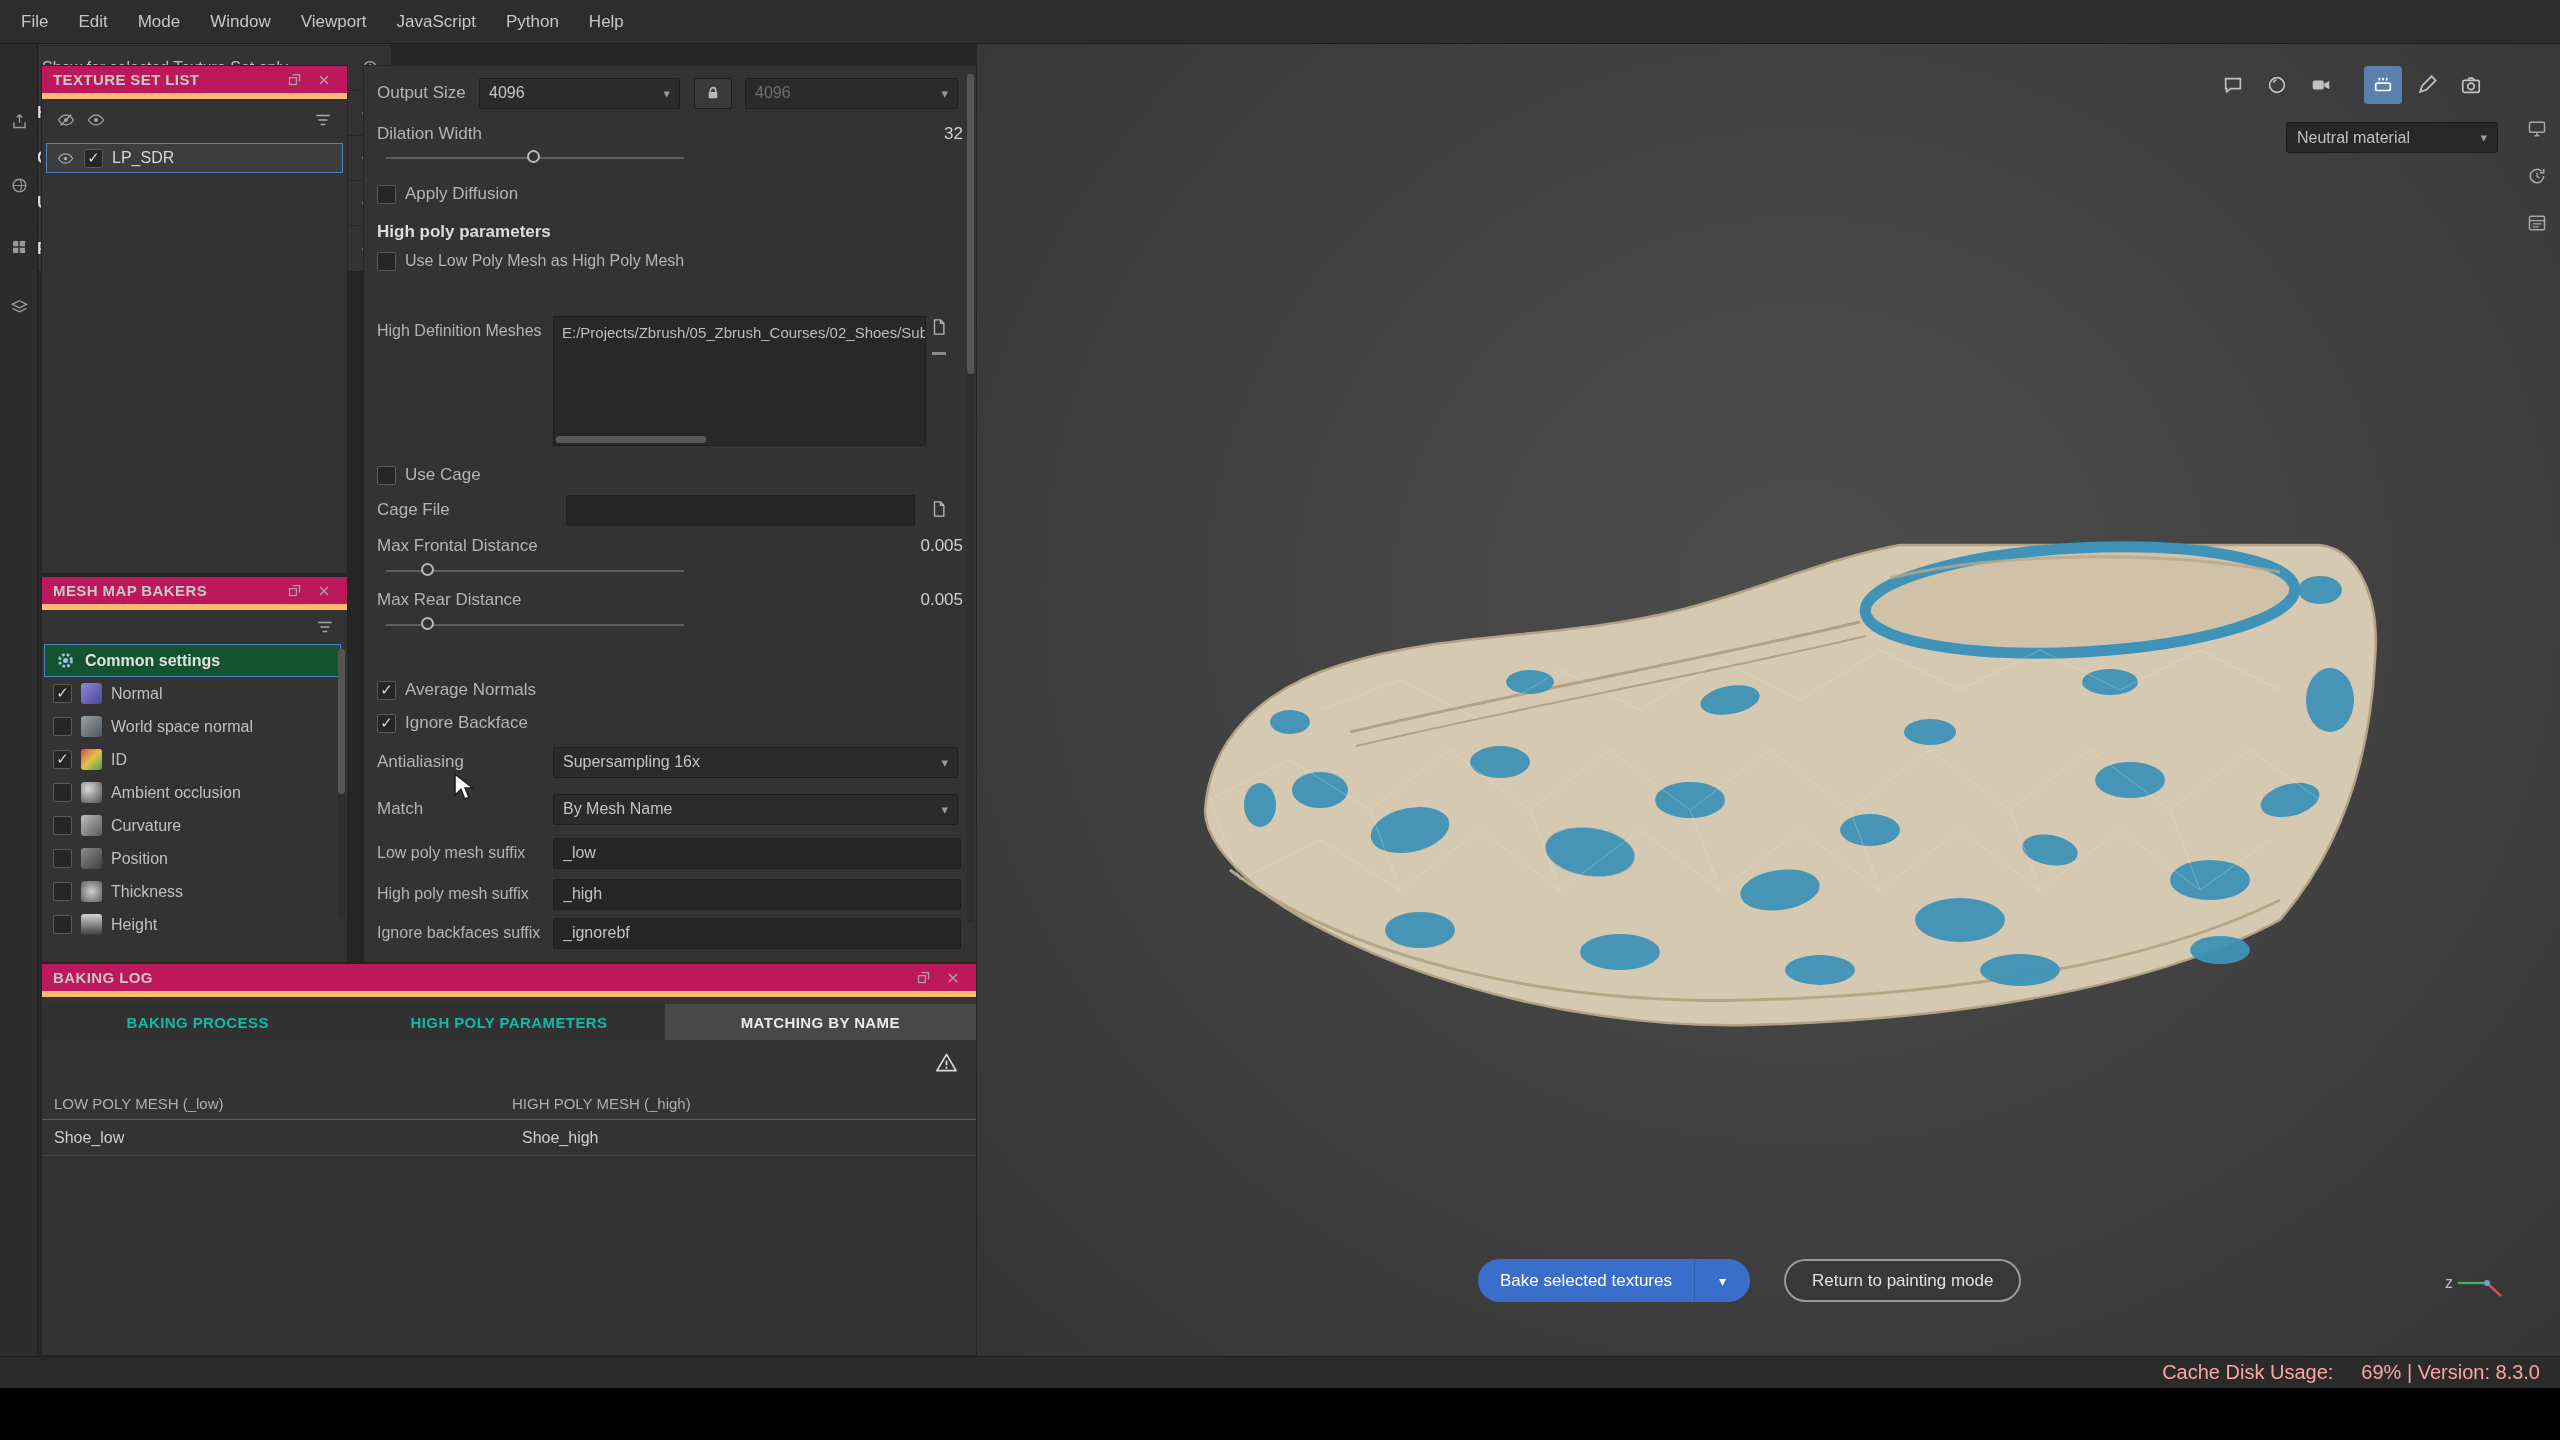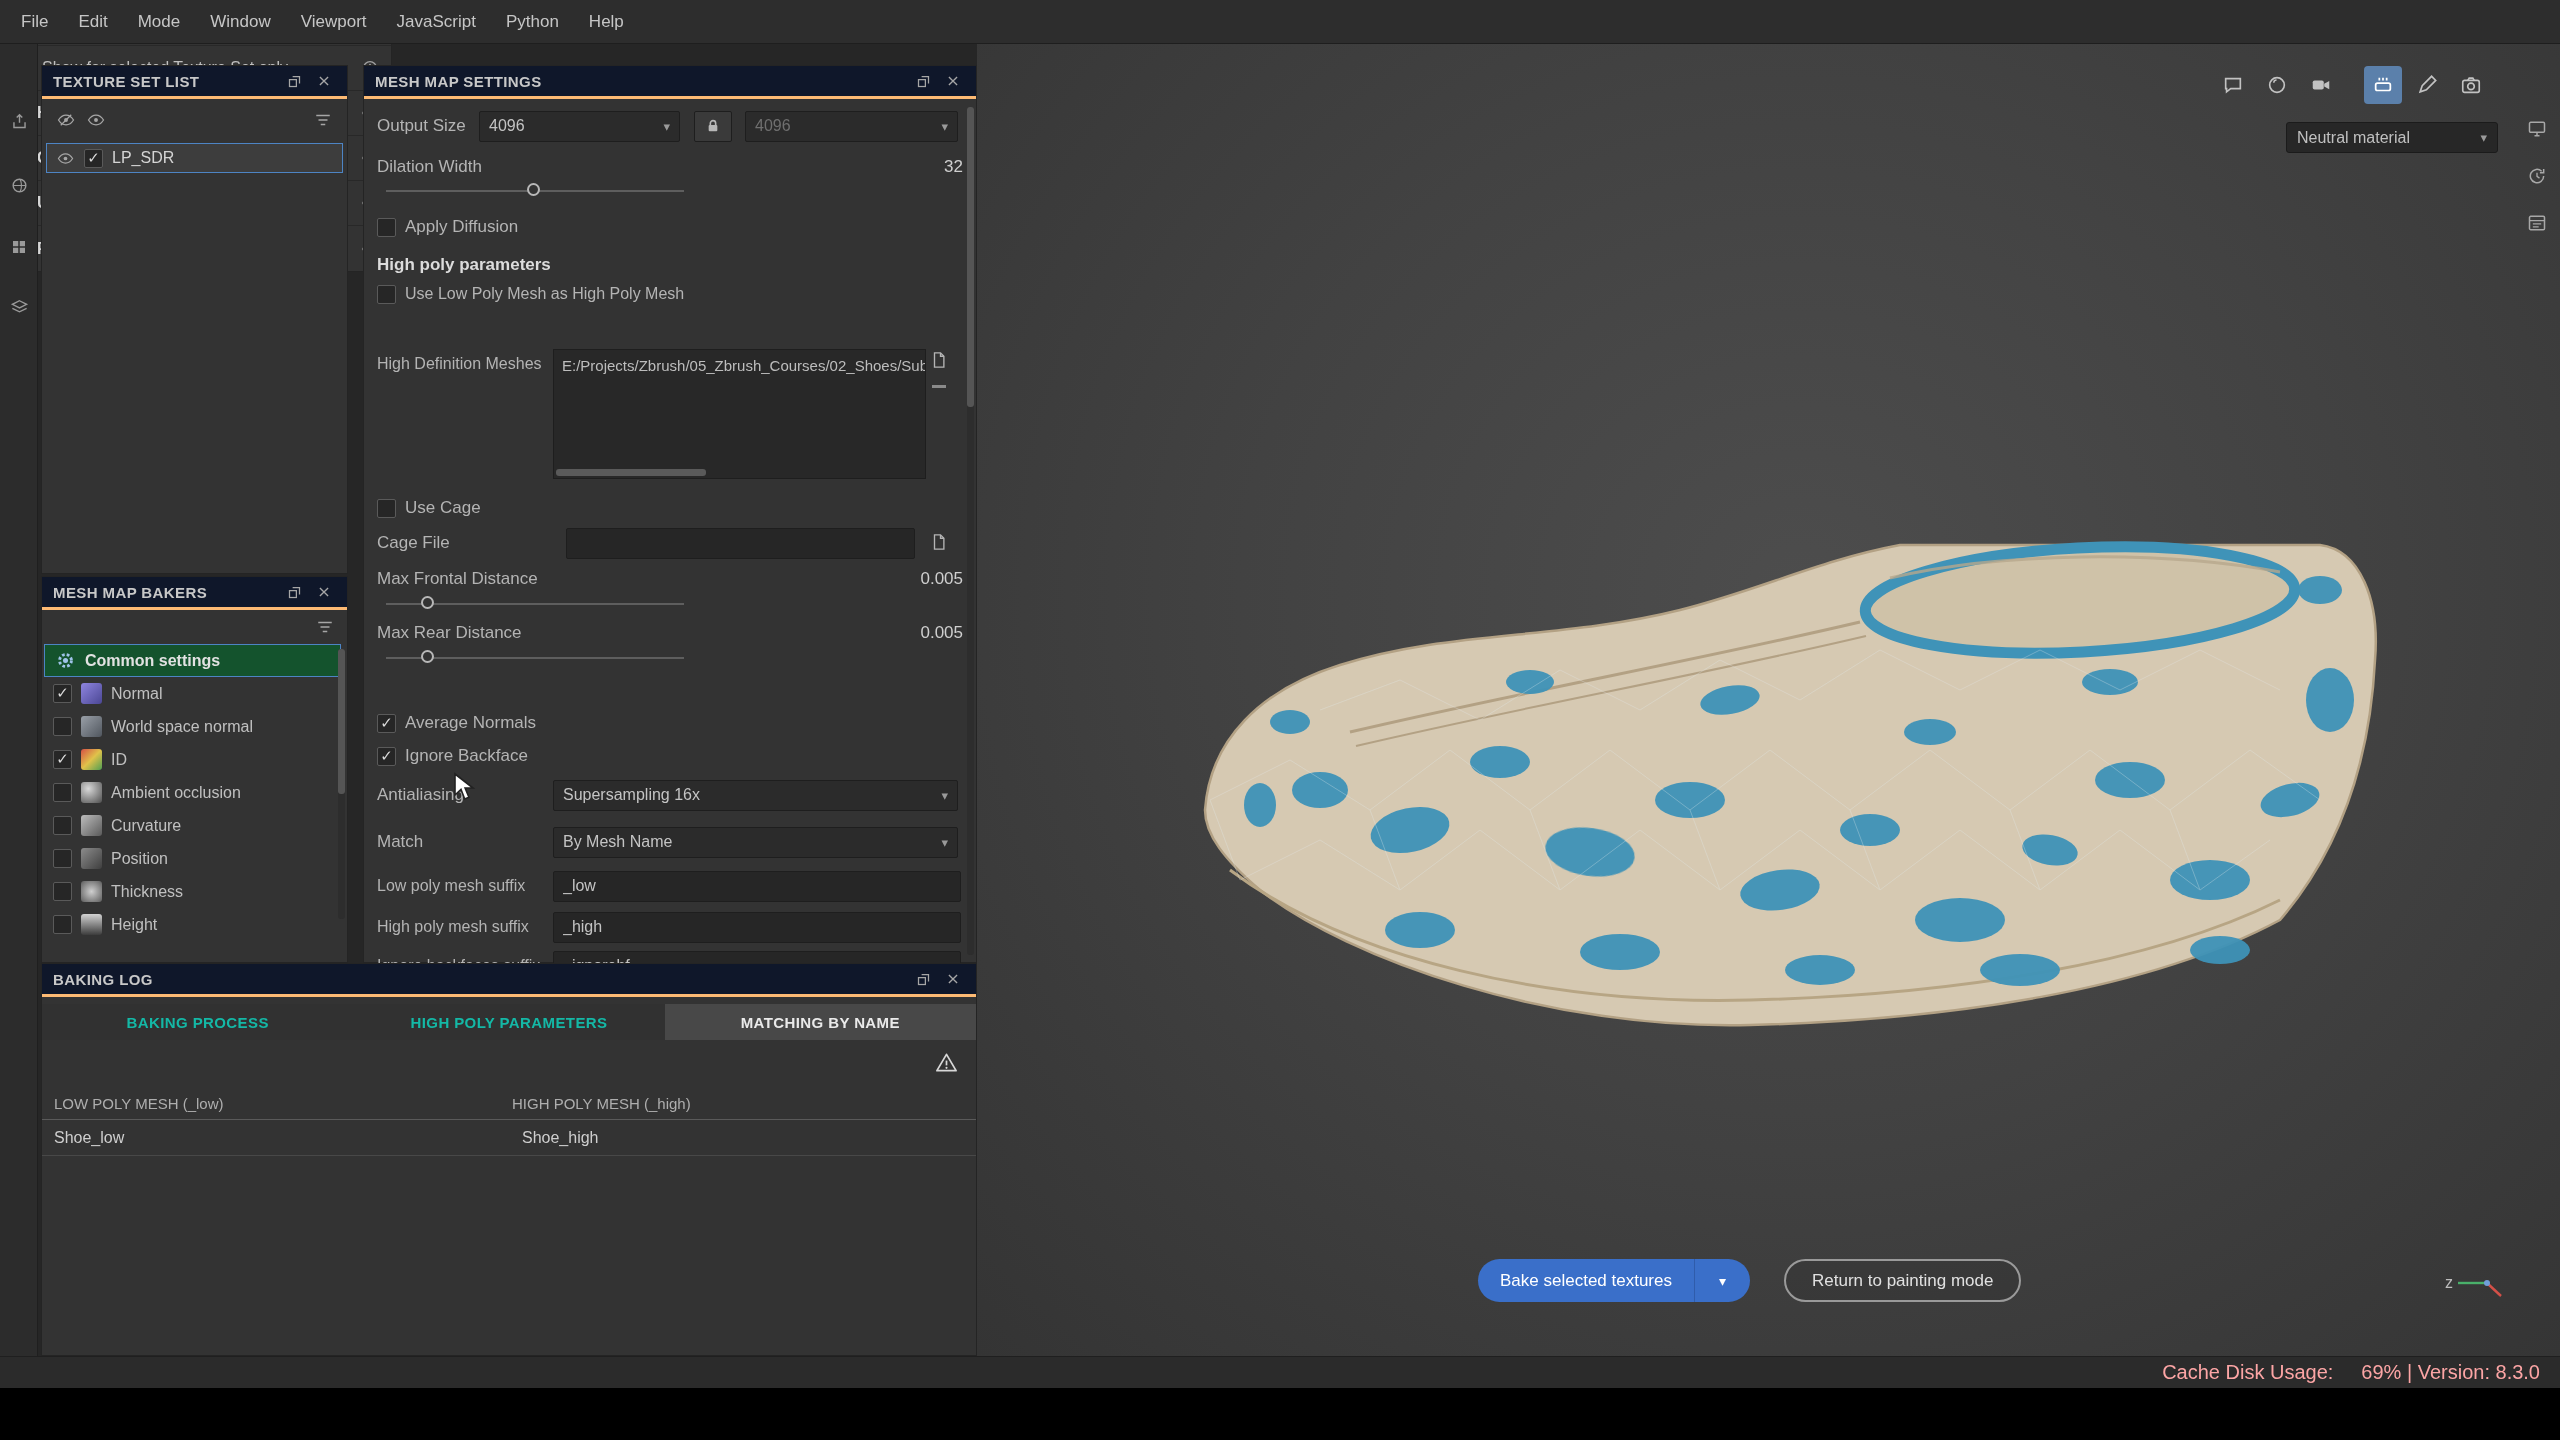--- a/index.html
+++ b/index.html
@@ -39,21 +39,21 @@
               border-radius:22px 0 0 22px; display:flex; align-items:center; cursor:pointer; }
   .bake-chev { height:43px; width:56px; background:#3a6fc9; border-left:1px solid #2f5cab; border-radius:0 22px 22px 0;
                display:flex; align-items:center; justify-content:center; color:#fff; font-size:14px; cursor:pointer; }
   .return-btn { height:43px; margin-left:34px; padding:0 26px; background:rgba(0,0,0,0.08); color:#e0e0e0; font-size:17px;
                 border:2px solid #9a9a9a; border-radius:22px; display:flex; align-items:center; cursor:pointer; }
 
   .gizmo { position:absolute; left:1466px; top:1208px; width:64px; height:62px; }
 
   
   .panel { position:absolute; background:#333333; border:1px solid #242424; z-index:20; }
-  .phead { height:33px; display:flex; align-items:center; padding:0 11px; background:#0f172a; border-bottom:3px solid #fdba74; }
+  .phead { height:33px; display:flex; align-items:center; padding:0 11px; background:#be185d; border-bottom:6px solid #fdba74; }
   .ptitle { font-size:15px; font-weight:bold; color:#c8c8c8; letter-spacing:0.4px; flex:1; white-space:nowrap; }
   .hicon { width:24px; height:24px; margin-left:6px; display:flex; align-items:center; justify-content:center; color:#a6a6a6; cursor:pointer; }
 
   .cb { width:19px; height:19px; background:#262626; border:1px solid #5a5a5a; border-radius:2px; position:relative; flex:none; cursor:pointer; }
   .cb.checked::after { content:"\2713"; position:absolute; inset:-1px 0 0 0; display:flex; align-items:center; justify-content:center;
                        font-size:15px; color:#dadada; }
 
   .lbl { color:#b4b4b4; font-size:17px; white-space:nowrap; }
   .val { color:#cfcfcf; font-size:17px; }
 
@@ -349,34 +349,20 @@
             <path d="M2 12s4-6.5 10-6.5S22 12 22 12s-4 6.5-10 6.5S2 12 2 12z" fill="none" stroke="currentColor" stroke-width="1.7"></path>
             <circle cx="12" cy="12" r="2.6" fill="currentColor"></circle>
           </svg>
         </span>
       <span class="cb checked"></span>
       <span>LP_SDR</span>
     </div>
   </div>
 
   <div class="panel" id="mms">
-    <div class="phead">
-      <span class="ptitle">MESH MAP SETTINGS</span>
-      <span class="hicon">
-          <svg class="i" viewBox="0 0 24 24" width="15" height="15">
-            <rect x="4" y="9" width="11" height="11" fill="none" stroke="currentColor" stroke-width="2"></rect>
-            <path d="M9 4h11v11" fill="none" stroke="currentColor" stroke-width="2"></path>
-          </svg>
-        </span>
-      <span class="hicon">
-          <svg class="i" viewBox="0 0 24 24" width="14" height="14">
-            <path d="M5 5l14 14M19 5L5 19" stroke="currentColor" stroke-width="2.3"></path>
-          </svg>
-        </span>
-    </div>
     <div class="mms-body">
 
       <div class="mrow" style="top:10px">
         <span class="lbl">Output Size</span>
         <div class="dd abs" style="left:102px;width:201px">
           <span>4096</span>
             <span class="chev">▾</span>
         </div>
         <div class="abs" style="left:317px;width:38px;height:31px;background:#3a3a3a;border:1px solid #1e1e1e;border-radius:2px;display:flex;align-items:center;justify-content:center;color:#b8b8b8">
           <svg class="i" viewBox="0 0 24 24" width="16" height="16">

